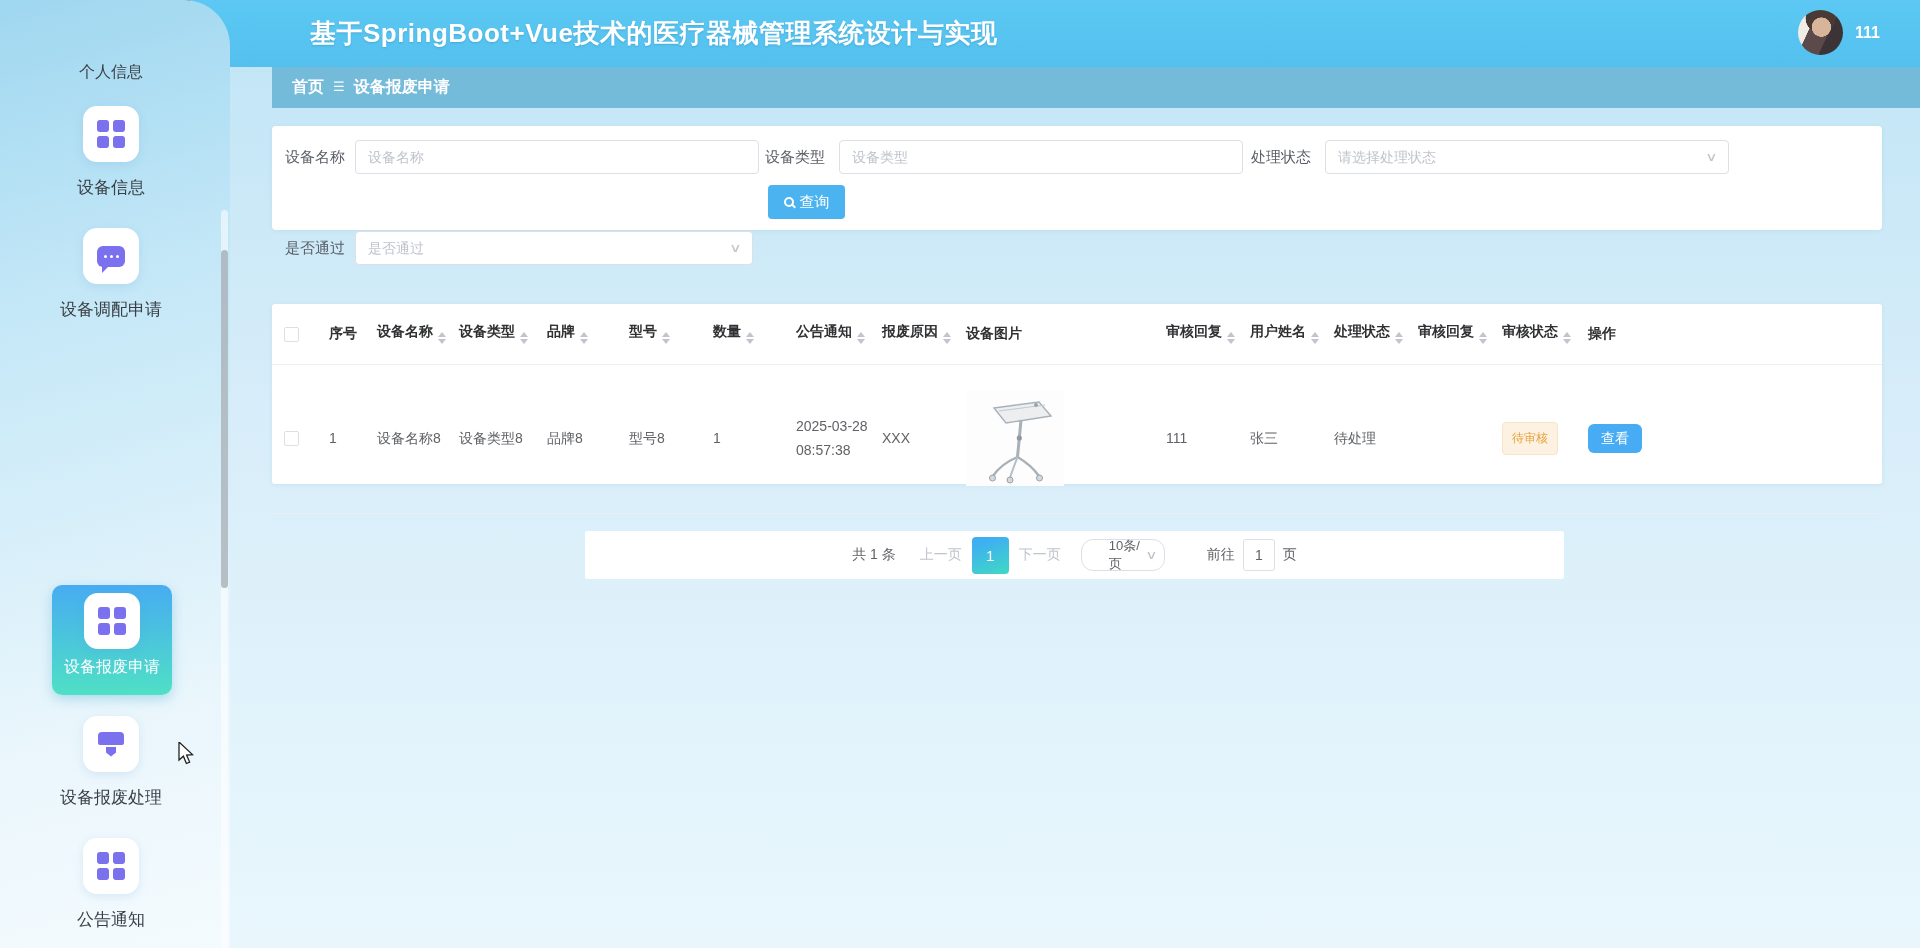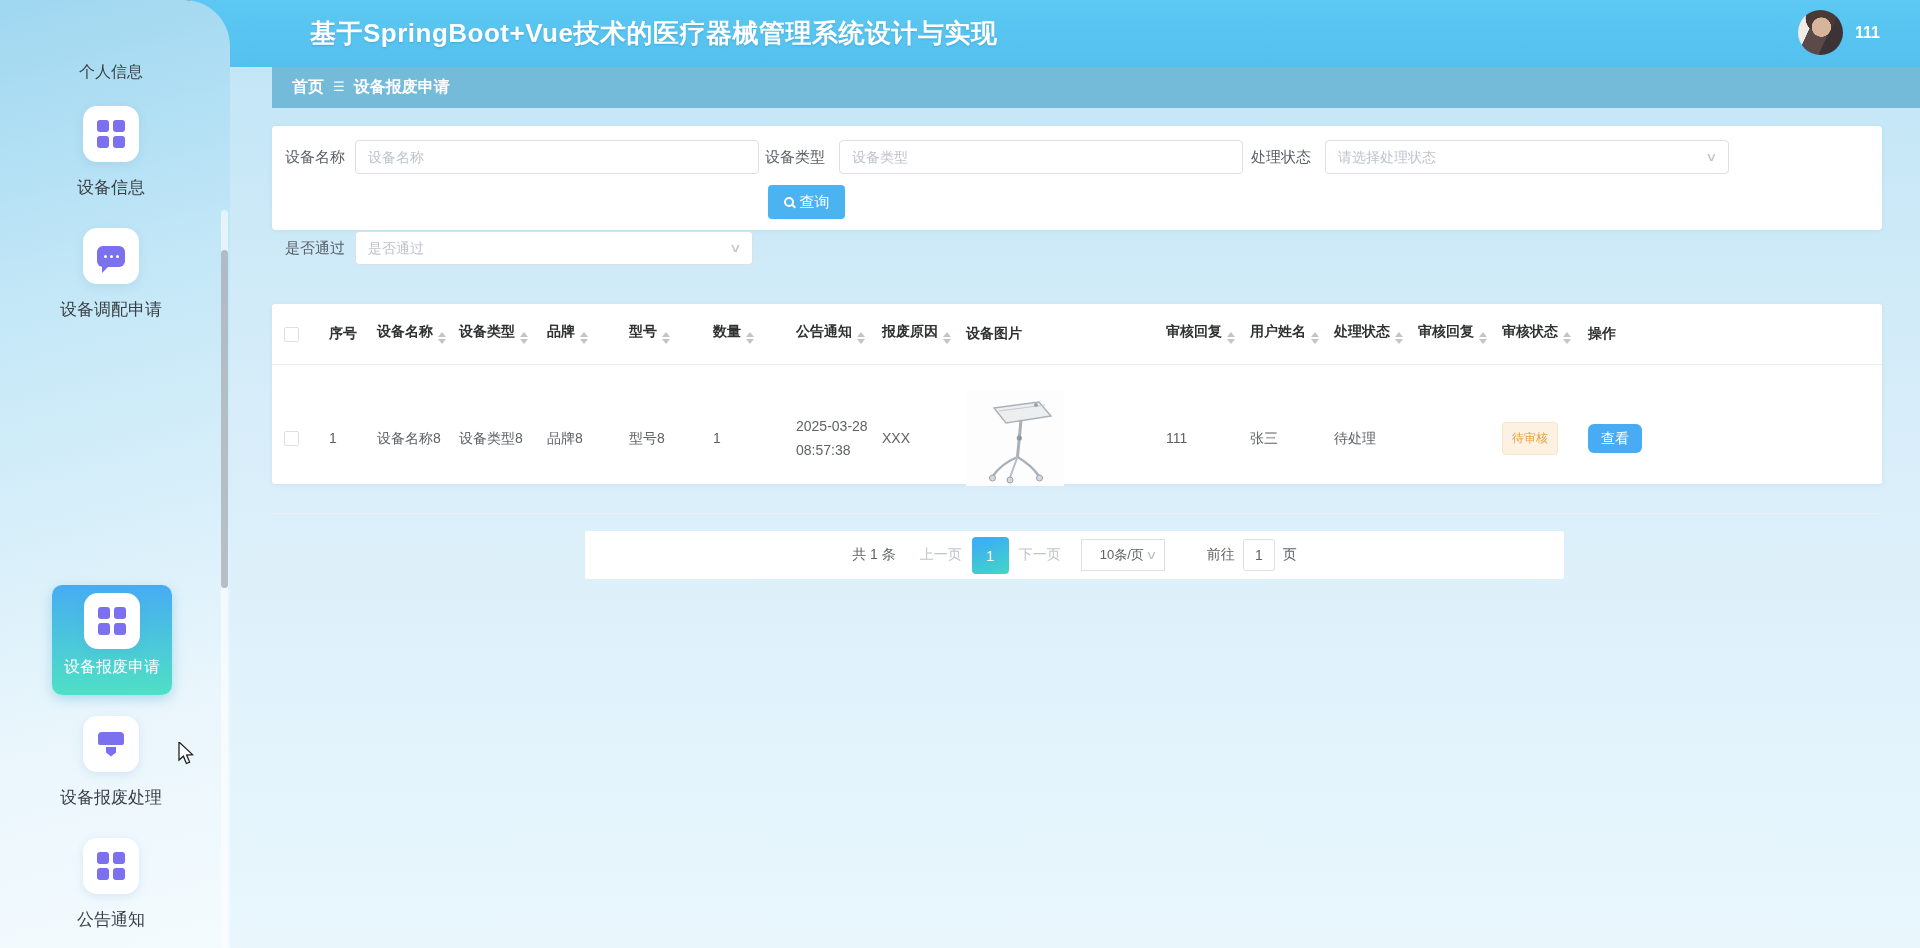--- a/index.html
+++ b/index.html
@@ -105,22 +105,22 @@
 
   
   .pager { position:absolute; left:585px; top:531px; width:979px; height:48px; background:#fff;
     z-index:3; display:flex; align-items:center; justify-content:center; font-size:14px;
     color:#606266; border-radius:2px; }
   .pager .total { margin-right:14px; }
   .pg-btn { color:#c0c4cc; margin:0 10px; cursor:default; }
   .pg-active { width:37px; height:37px; border-radius:4px; color:#fff; font-size:15px;
     display:flex; align-items:center; justify-content:center; cursor:pointer;
     background:linear-gradient(160deg,#3eaef3 15%, #40d9c4 100%); }
-  .size-select { width:84px; height:32px; border:1px solid #dcdfe6; border-radius:0;
-    display:flex; align-items:center; justify-content:space-between; padding:0 8px 0 18px;
+  .size-select { width:84px; height:32px; border:1px solid #dcdfe6; border-radius:12px;
+    display:flex; align-items:center; justify-content:space-between; padding:0 8px 0 27px;
     font-size:13px; color:#606266; margin-left:10px; cursor:pointer; }
   .goto { display:flex; align-items:center; gap:8px; margin-left:42px; }
   .goto-input { width:32px; height:32px; border:1px solid #dcdfe6; border-radius:3px;
     text-align:center; font-size:14px; color:#606266; font-family:"Liberation Sans",sans-serif; }
 
   .cursor { position:absolute; left:178px; top:742px; z-index:9; pointer-events:none; }
 </style>
 </head>
 <body>
 

